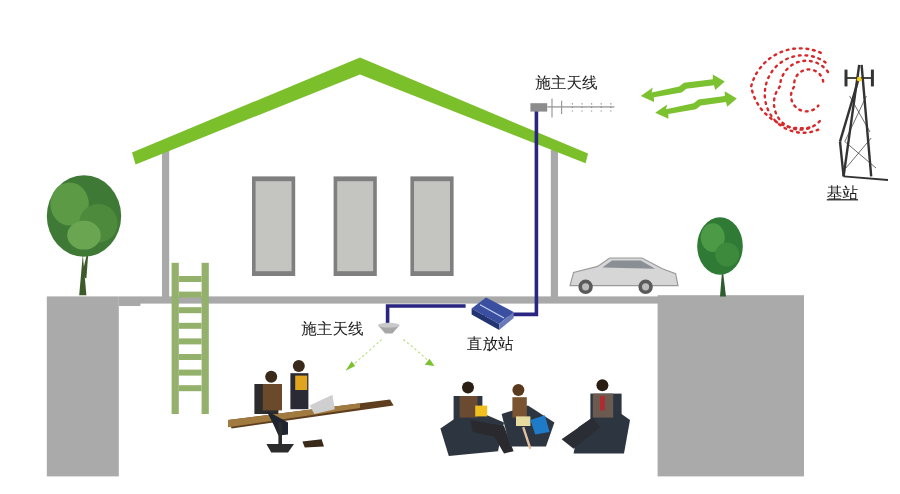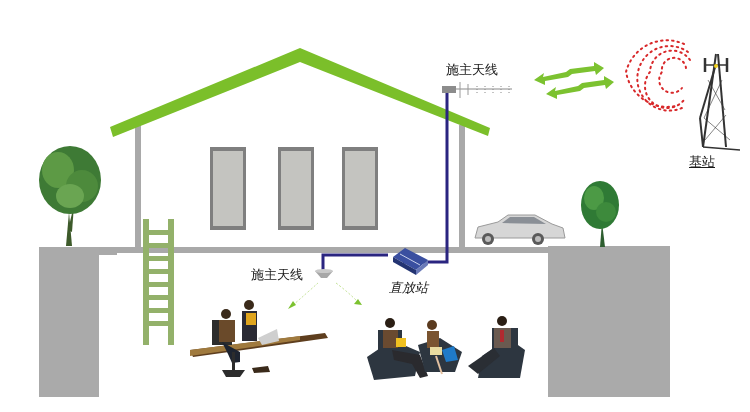--- a/index.html
+++ b/index.html
@@ -169,13 +169,13 @@
     <circle cx="502" cy="321" r="5" fill="#2a1e14"></circle>
     <rect x="494" y="328" width="17" height="20" fill="#6a5a50"></rect>
     <rect x="500" y="330" width="4" height="12" fill="#b02a30"></rect>
     <path d="M468,366 L494,348 L500,356 L478,374 Z" fill="#2a2e34"></path>
   </g>
 </svg>
 
 <span class="lbl" style="left:446px; top:63px;">施主天线</span>
 <span class="lbl" style="left:689px; top:155px;text-decoration:underline;">基站</span>
 <span class="lbl" style="left:251px; top:268px;">施主天线</span>
-<span class="lbl" style="left:389px; top:281px;font-style:italic;">直放站</span>
+<span class="lbl" style="left:389px; top:281px;">直放站</span>
 
 </body></html>

